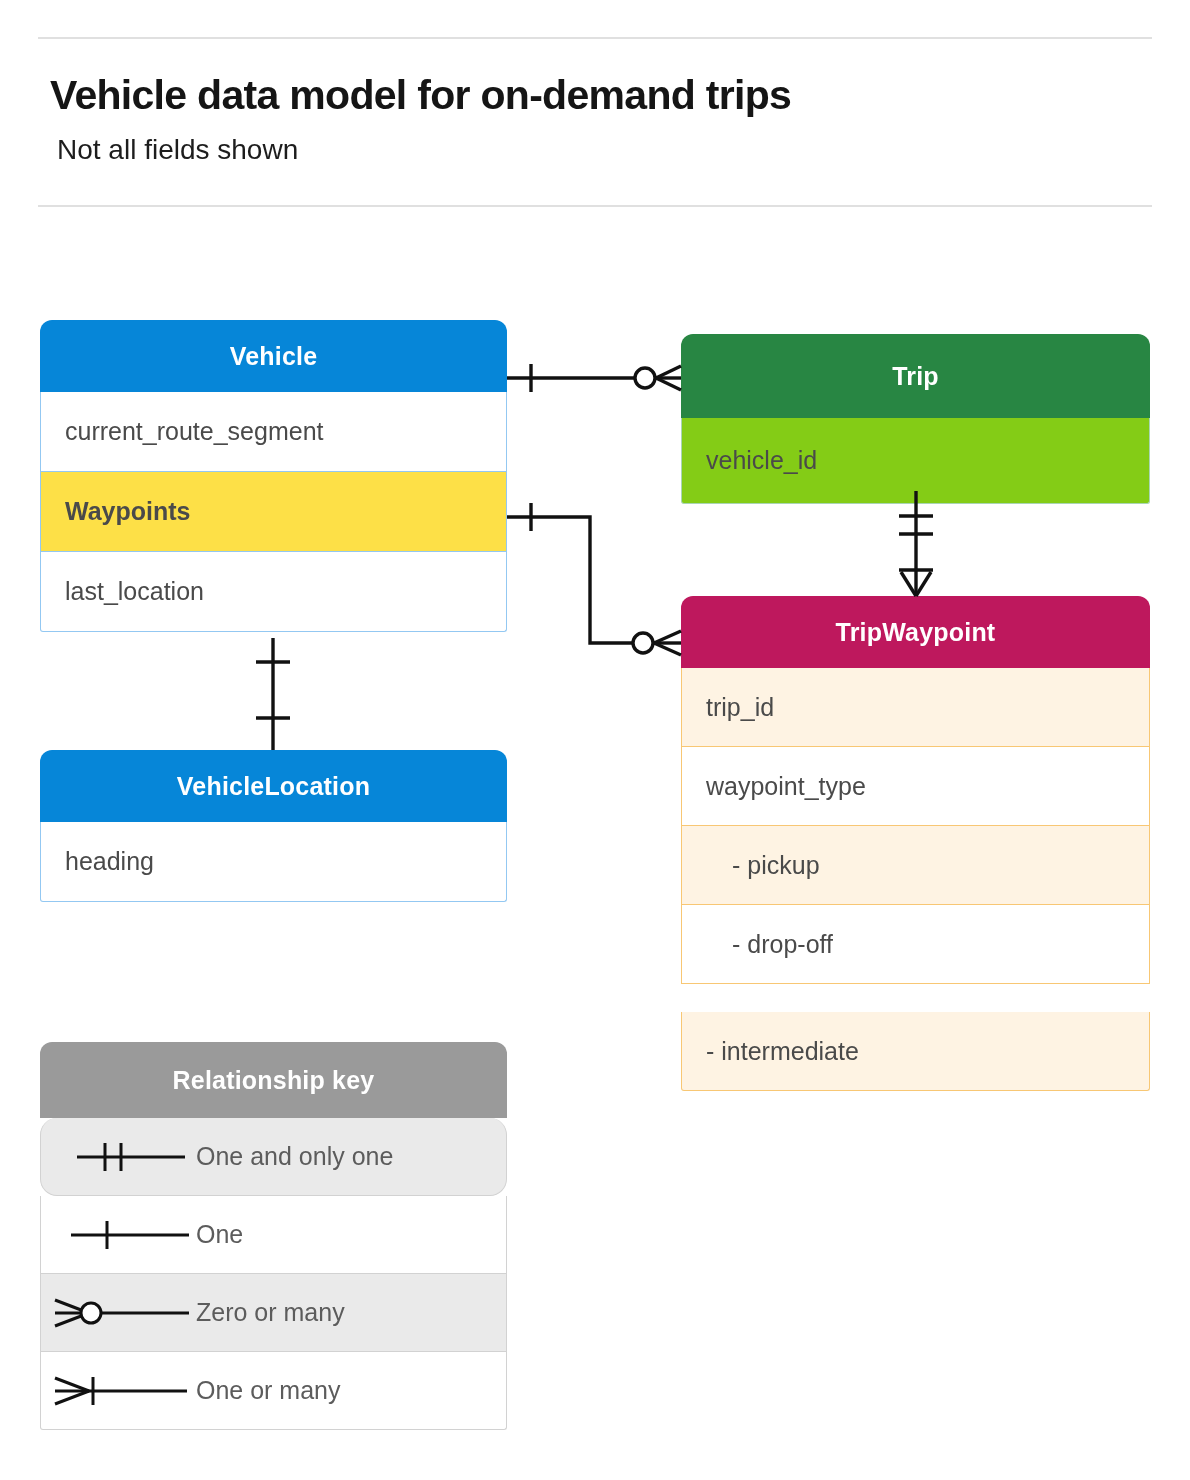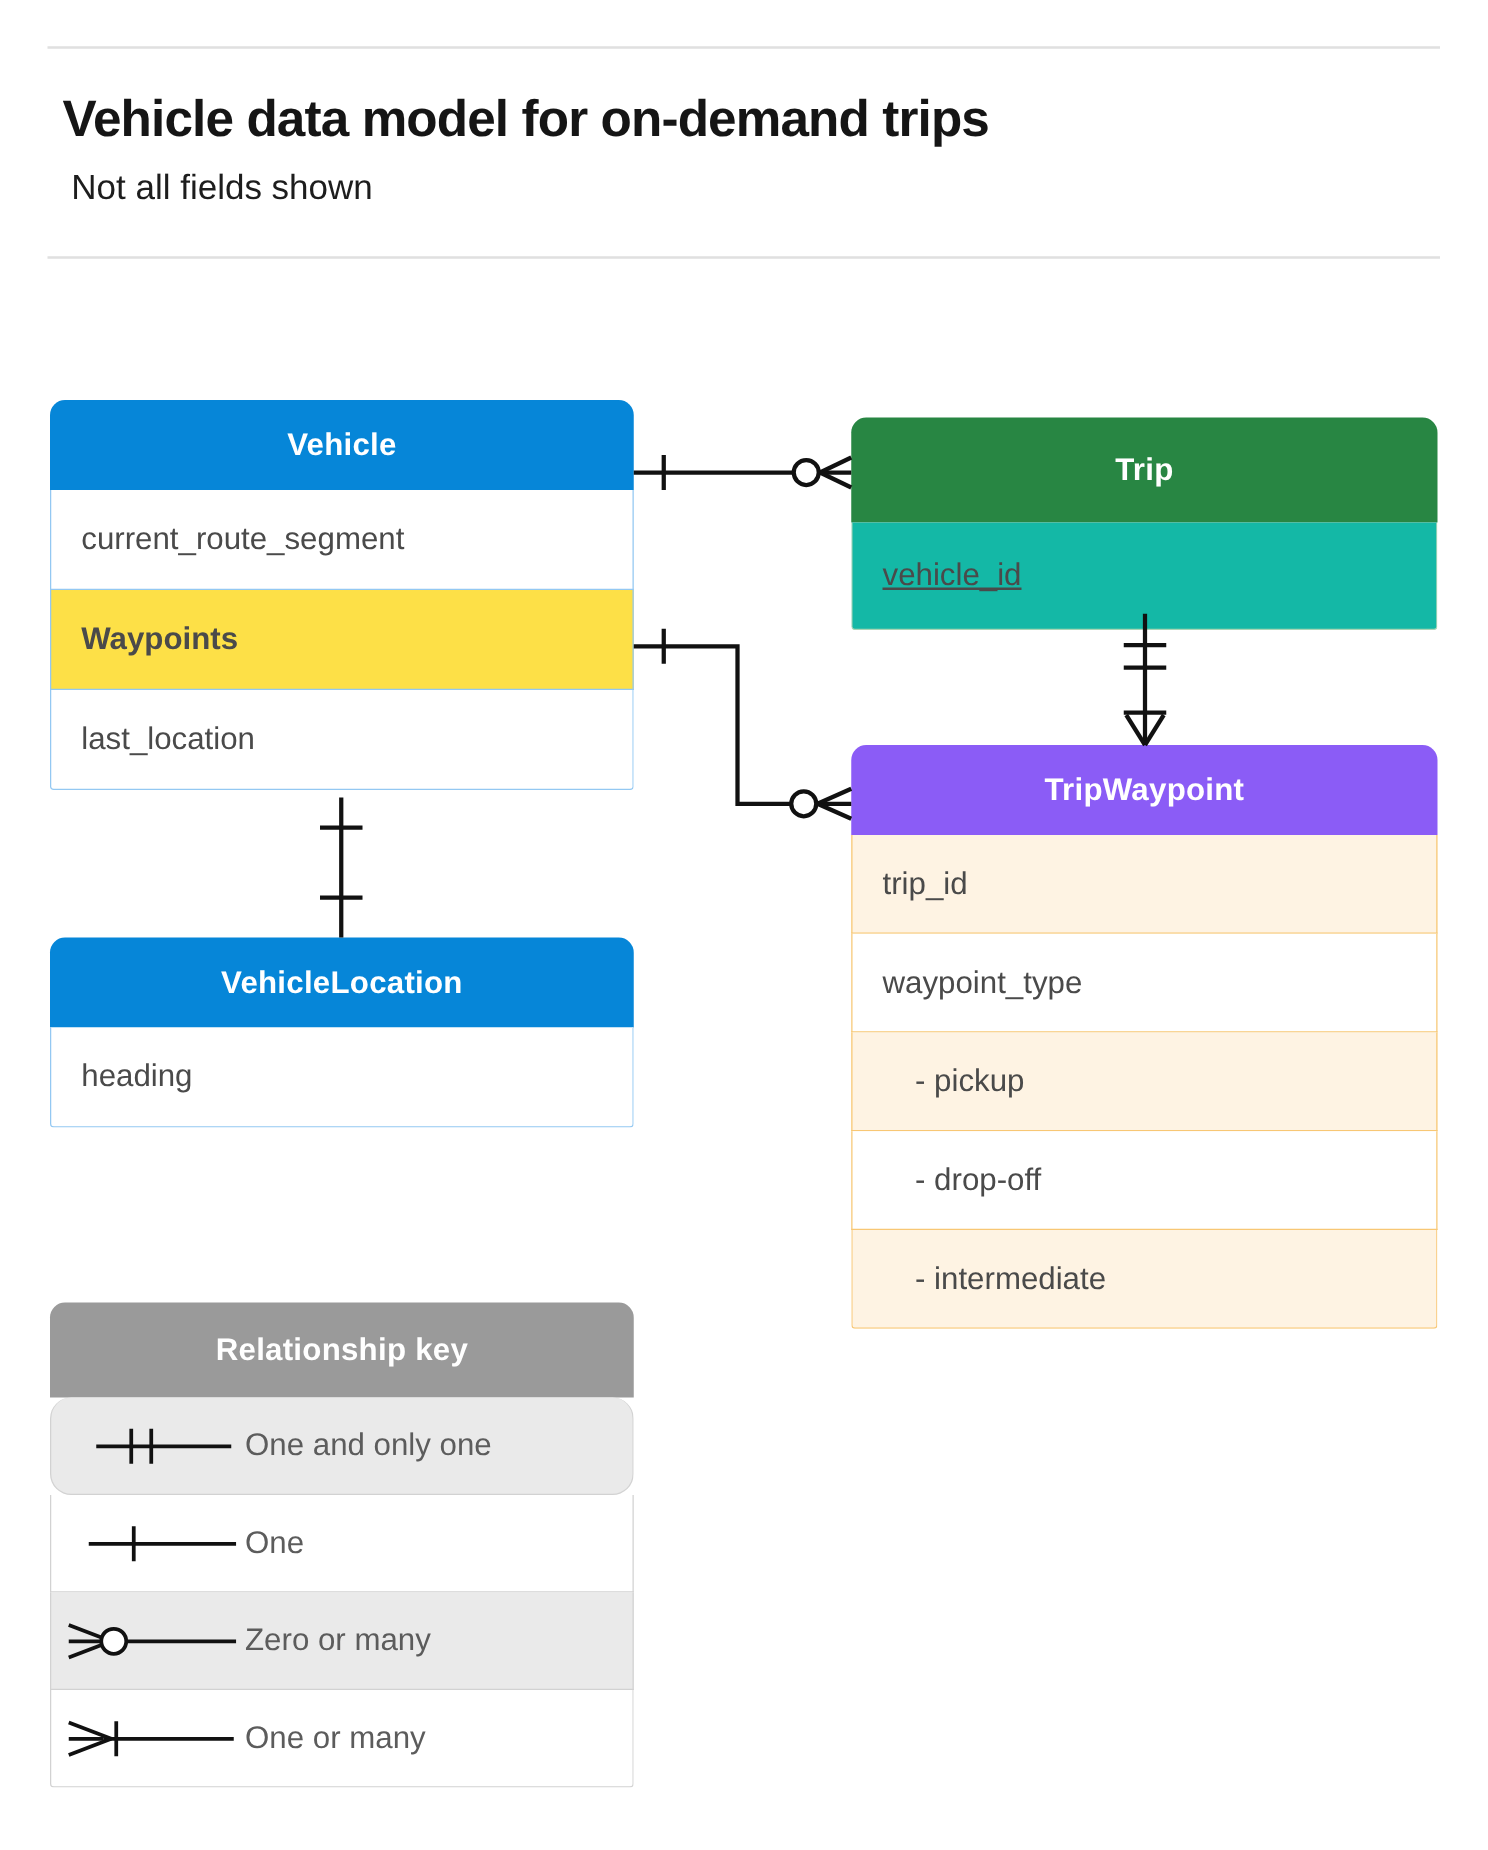--- a/index.html
+++ b/index.html
@@ -81,24 +81,24 @@
 
   
   .fam-blue .ehead { background: #0686d8; }
   .fam-blue .erow  { border-color: #93c8f2; }
   .fam-blue .erow.tint { background: #fde047; font-weight: bold; }
   .fam-blue .erow.plain { background: #ffffff; }
 
   
   .fam-green .ehead { background: #288643; }
   .fam-green .erow  { border-color: #a9d5b5; }
-  .fam-green .erow.tint { background: #14b8a6; text-decoration: underline; }
-
-  
-  .fam-orange .ehead { background: #8b5cf6; }
+  .fam-green .erow.tint { background: #84cc16; }
+
+  
+  .fam-orange .ehead { background: #be185d; }
   .fam-orange .erow  { border-color: #f8c774; }
   .fam-orange .erow.tint { background: #fef3e3; }
   .fam-orange .erow.plain { background: #ffffff; }
 
   
   .fam-gray .ehead { background: #9a9a9a; }
   .fam-gray .erow  { border-color: #d2d2d2; }
   .fam-gray .erow.tint { background: #eaeaea; }
   .fam-gray .erow.plain { background: #ffffff; }
 
@@ -151,21 +151,21 @@
     <div class="ehead" style="height:84px;">Trip</div>
     <div class="erow tint last" style="height:86px;">vehicle_id</div>
   </div>
 
   <div class="entity fam-orange" style="left:681px; top:596px; width:469px;">
     <div class="ehead" style="height:72px;">TripWaypoint</div>
     <div class="erow tint" style="height:79px;">trip_id</div>
     <div class="erow plain" style="height:79px;">waypoint_type</div>
     <div class="erow tint" style="height:79px; padding-left:50px;">- pickup</div>
     <div class="erow plain" style="height:79px; padding-left:50px;">- drop-off</div>
-    <div class="erow tint last" style="height:79px; padding-left:50px;">- intermediate</div>
+    <div class="erow tint last" style="height:79px; padding-left:24px;margin-top:28px;">- intermediate</div>
   </div>
 
   <div class="entity fam-blue" style="left:40px; top:750px; width:467px;">
     <div class="ehead" style="height:72px;">VehicleLocation</div>
     <div class="erow plain last" style="height:80px;text-align:right;">heading</div>
   </div>
 
   <div class="entity fam-gray" style="left:40px; top:1042px; width:467px;">
     <div class="ehead" style="height:76px;">Relationship key</div>
 

